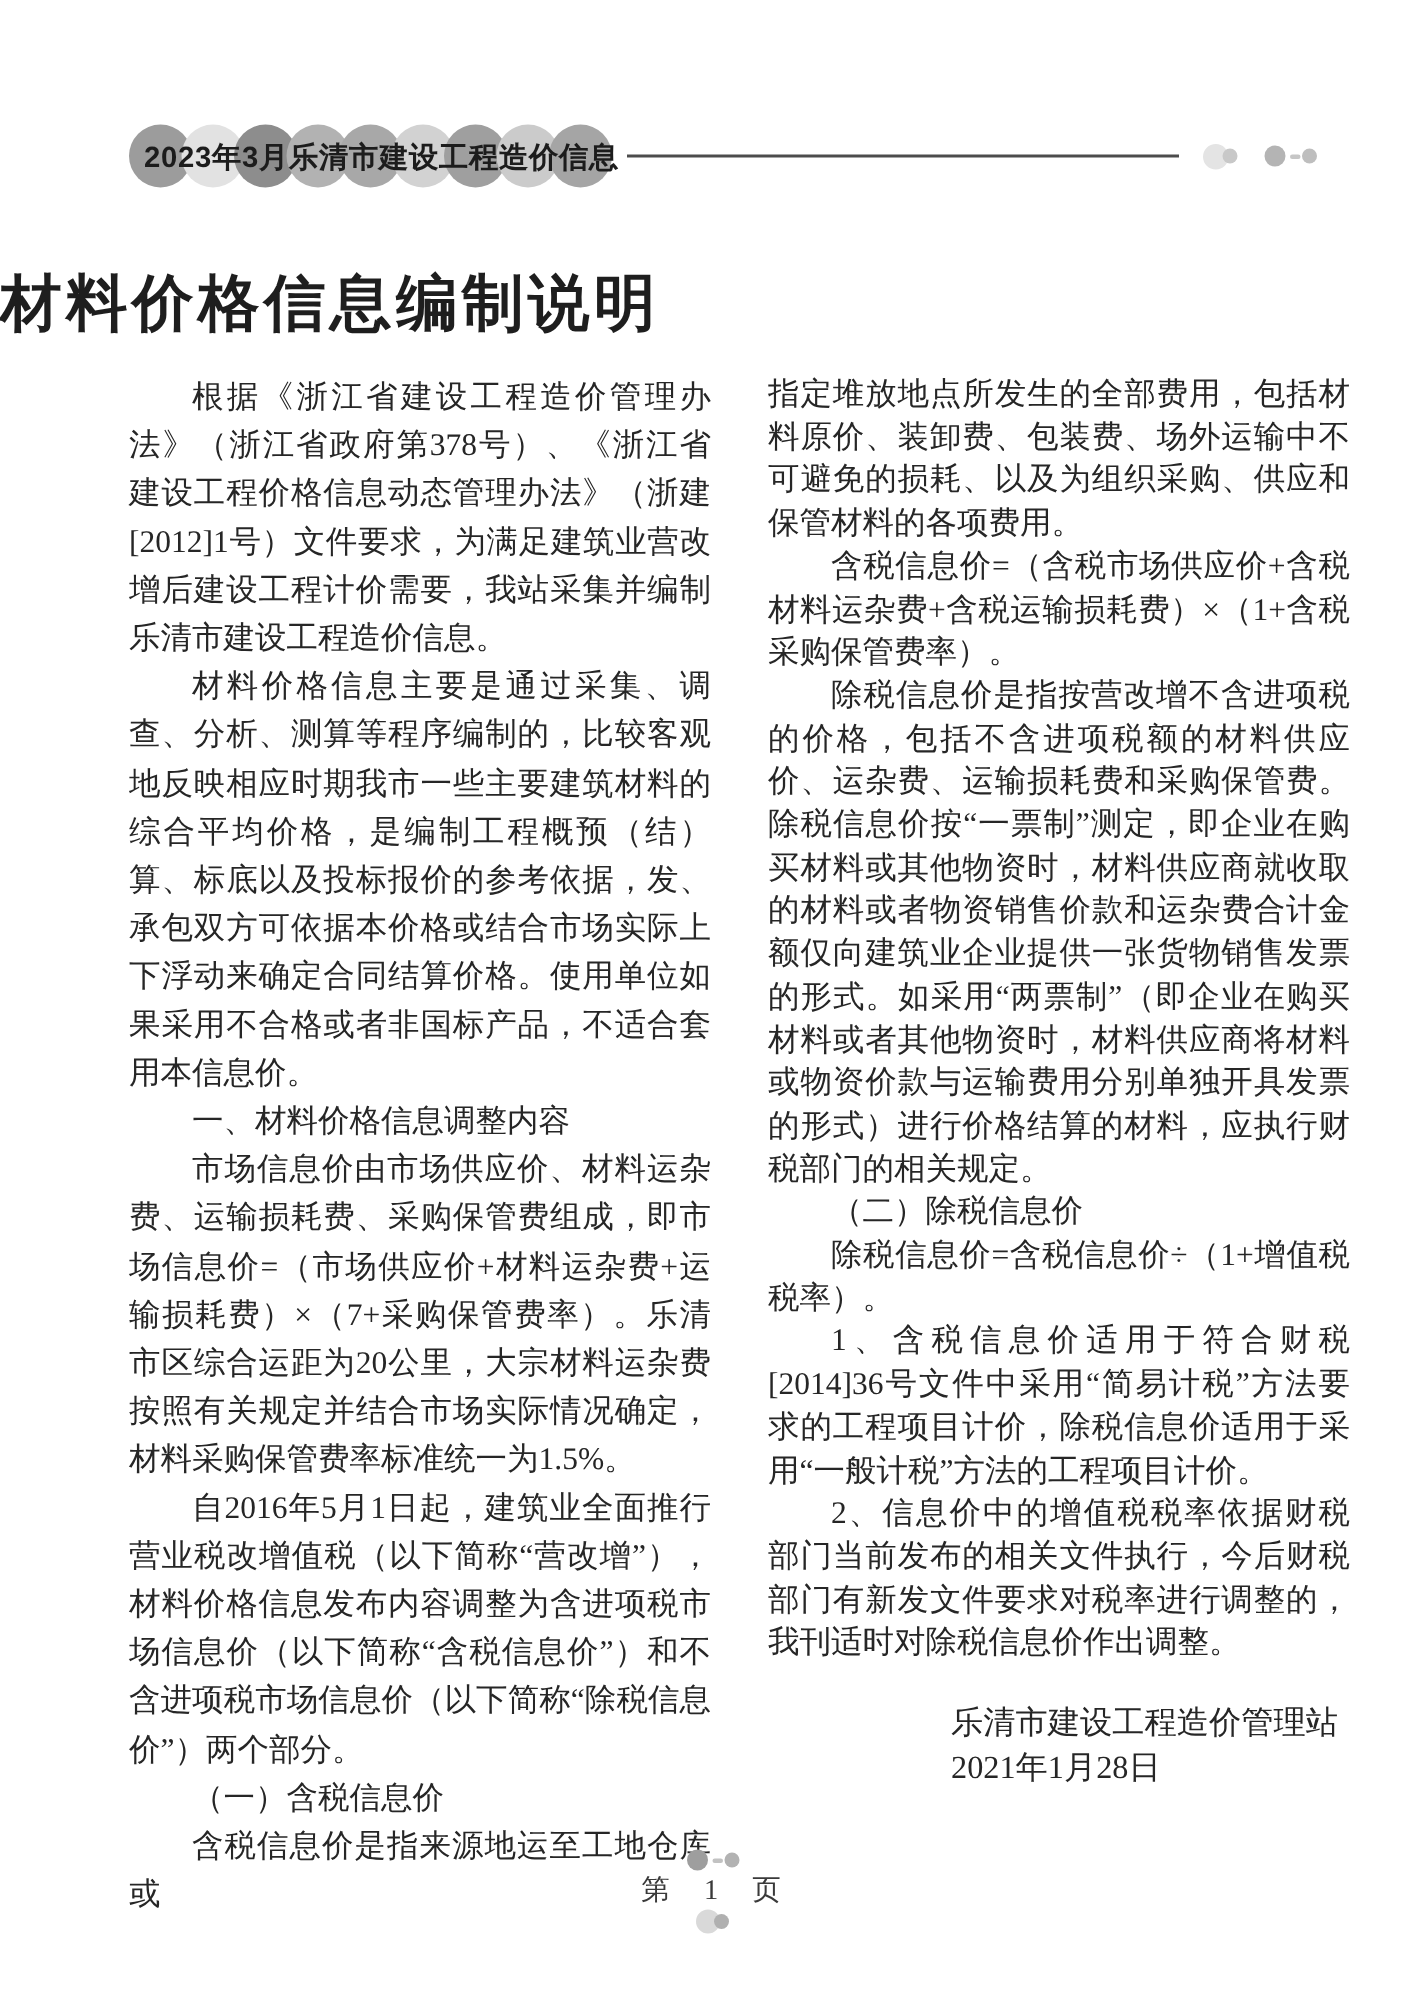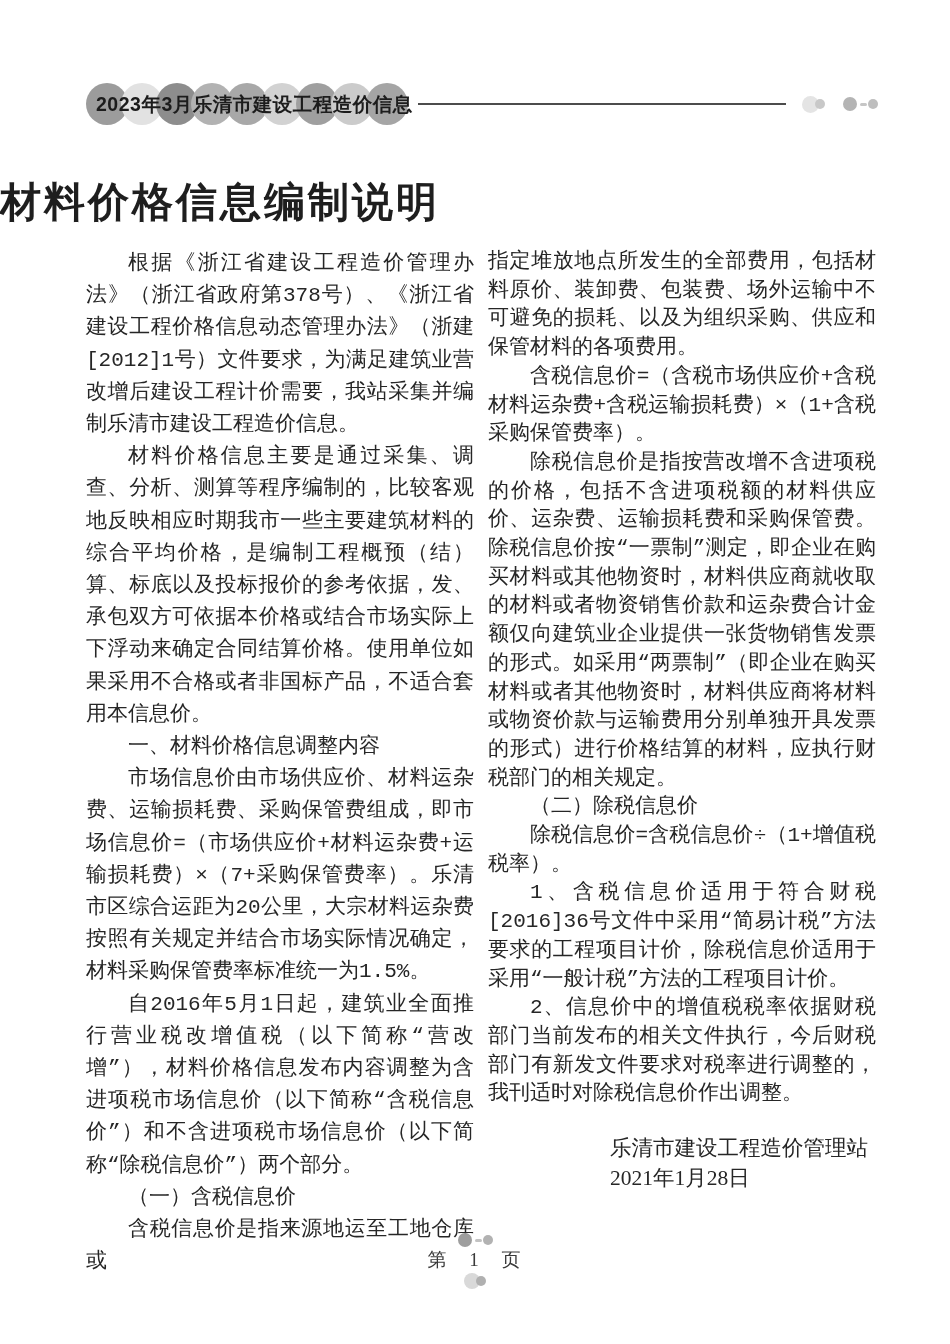--- a/index.html
+++ b/index.html
@@ -59,22 +59,22 @@
   }
 
   
   .columns {
     position:absolute; top:248px; left:86px; right:74px;
     display:flex; gap:14px;
     text-align:justify;
   }
   .col { width:388px; flex:0 0 auto; font-size:21px; }
   .col-left  { line-height:32.2px; }
-  .col-right { line-height:28.7px; }
-  .para { margin:0; text-indent:2em;font-family:Liberation Mono, monospace; }
+  .col-right { line-height:28.7px;margin-left:24px; }
+  .para { margin:0; text-indent:2em; }
   .para.flush { text-indent:0; }
 
   
   .signature { margin-top:24px; text-align:right; padding-right:8px; }
   .sig-inner { display:inline-block; text-align:left; line-height:30px; font-size:21.5px; }
 
   
   .footer {
     position:absolute; top:1233px; left:0; right:0;
     display:flex; justify-content:center; align-items:center;
@@ -129,21 +129,21 @@
       <p class="para">自2016年5月1日起，建筑业全面推行营业税改增值税（以下简称“营改增”），材料价格信息发布内容调整为含进项税市场信息价（以下简称“含税信息价”）和不含进项税市场信息价（以下简称“除税信息价”）两个部分。</p>
       <p class="para">（一）含税信息价</p>
       <p class="para">含税信息价是指来源地运至工地仓库或</p>
     </div>
     <div class="col col-right">
       <p class="para flush">指定堆放地点所发生的全部费用，包括材料原价、装卸费、包装费、场外运输中不可避免的损耗、以及为组织采购、供应和保管材料的各项费用。</p>
       <p class="para">含税信息价=（含税市场供应价+含税材料运杂费+含税运输损耗费）×（1+含税采购保管费率）。</p>
       <p class="para">除税信息价是指按营改增不含进项税的价格，包括不含进项税额的材料供应价、运杂费、运输损耗费和采购保管费。除税信息价按“一票制”测定，即企业在购买材料或其他物资时，材料供应商就收取的材料或者物资销售价款和运杂费合计金额仅向建筑业企业提供一张货物销售发票的形式。如采用“两票制”（即企业在购买材料或者其他物资时，材料供应商将材料或物资价款与运输费用分别单独开具发票的形式）进行价格结算的材料，应执行财税部门的相关规定。</p>
       <p class="para">（二）除税信息价</p>
       <p class="para">除税信息价=含税信息价÷（1+增值税税率）。</p>
-      <p class="para">1、含税信息价适用于符合财税[2016]36号文件中采用“简易计税”方法要求的工程项目计价，除税信息价适用于采用“一般计税”方法的工程项目计价。</p>
+      <p class="para">1、含税信息价适用于符合财税[2014]36号文件中采用“简易计税”方法要求的工程项目计价，除税信息价适用于采用“一般计税”方法的工程项目计价。</p>
       <p class="para">2、信息价中的增值税税率依据财税部门当前发布的相关文件执行，今后财税部门有新发文件要求对税率进行调整的，我刊适时对除税信息价作出调整。</p>
       <div class="signature">
         <div class="sig-inner">
           <div>乐清市建设工程造价管理站</div>
           <div>2021年1月28日</div>
         </div>
       </div>
     </div>
   </div>
 

